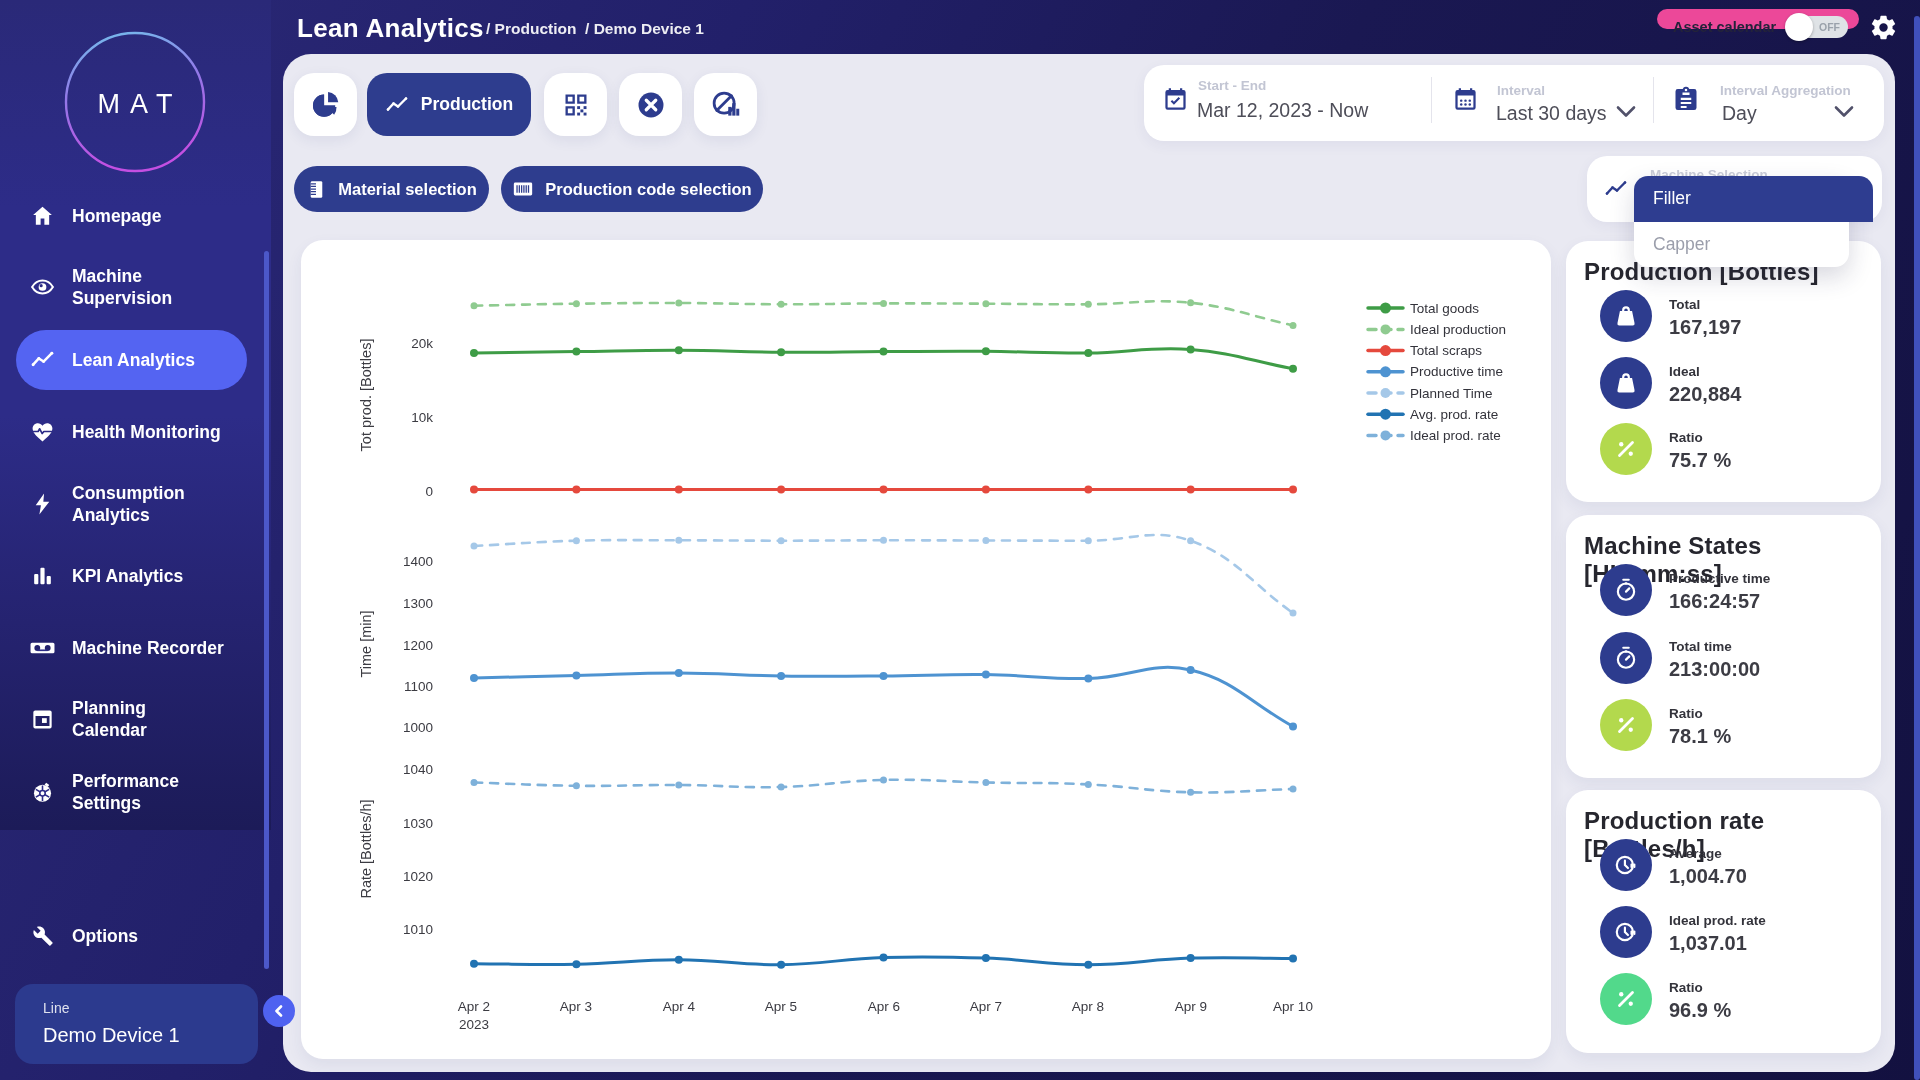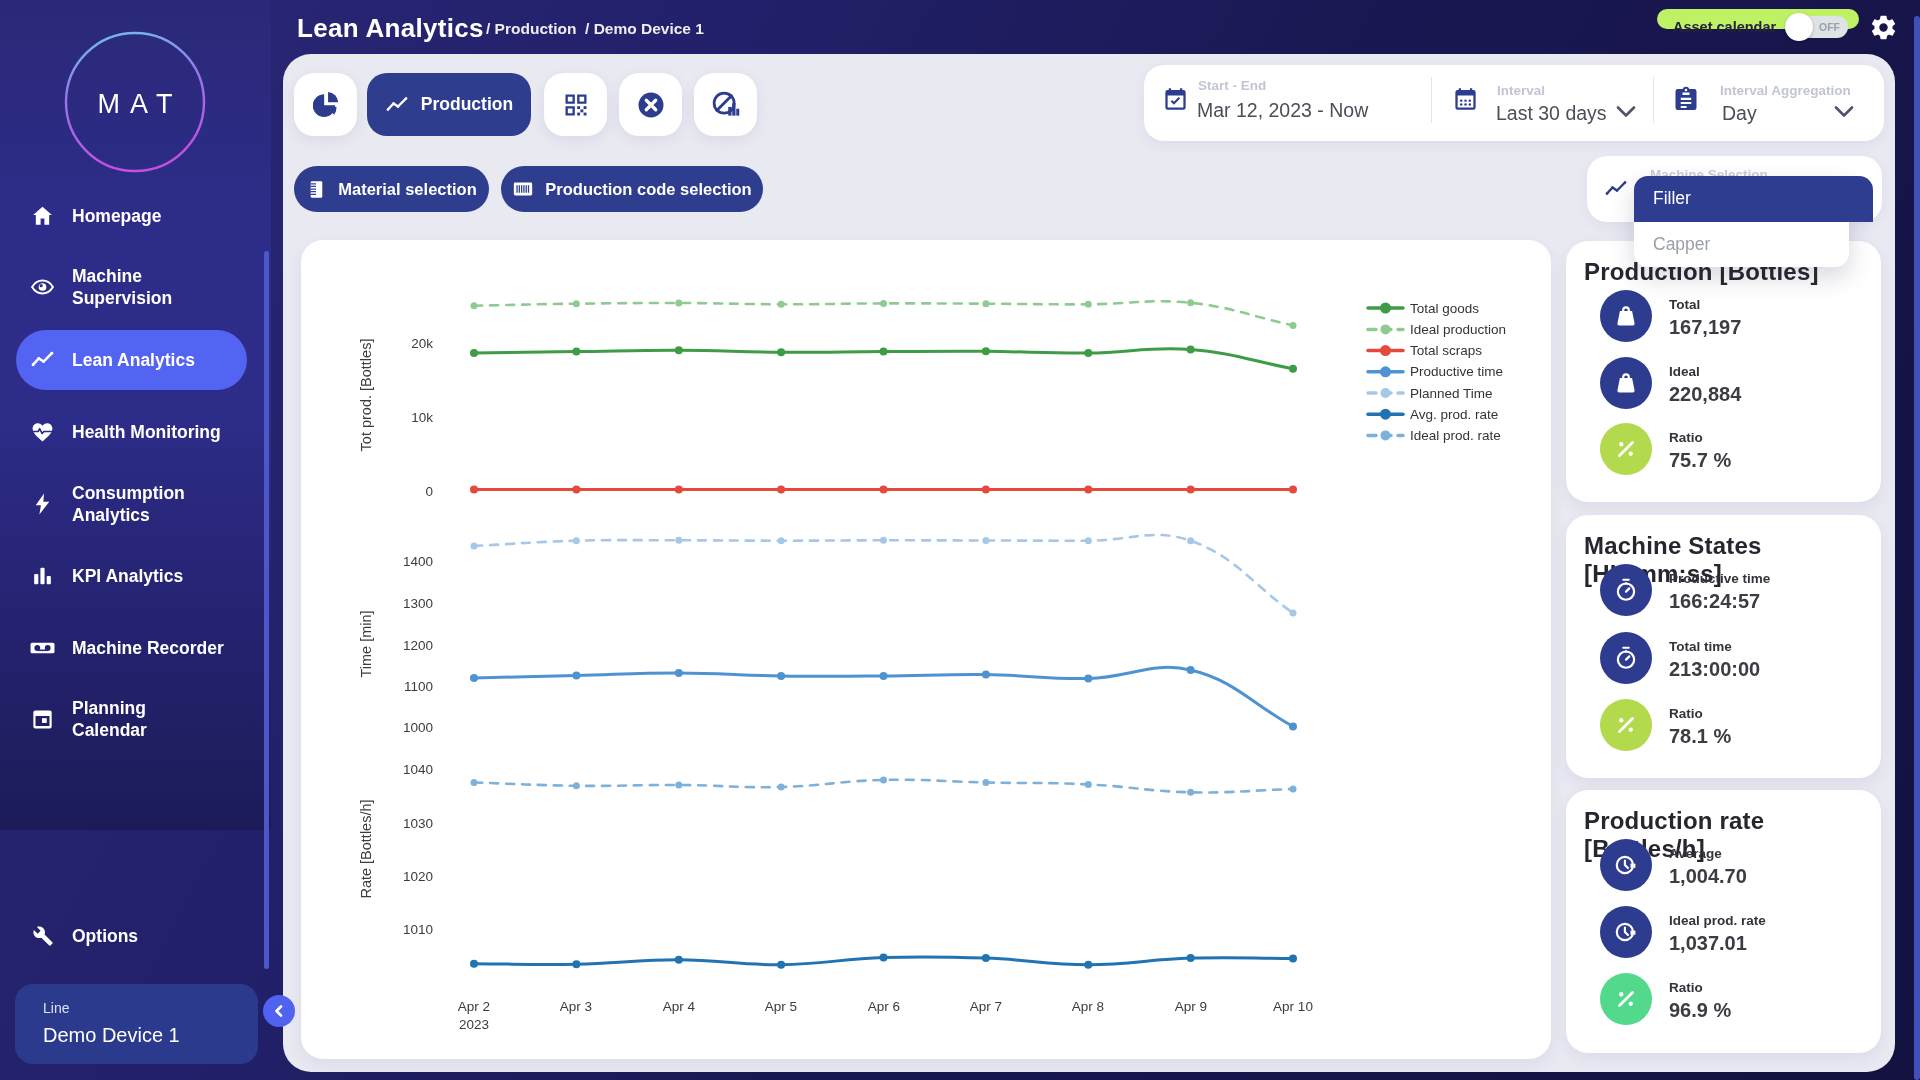--- a/index.html
+++ b/index.html
@@ -21,21 +21,21 @@
 #active-pill { position:absolute; left:16px; top:330px; width:231px; height:60px; background:#5464f2; border-radius:30px; }
 #side-scroll { position:absolute; left:264px; top:251px; width:5px; height:718px; background:#4c58c9; border-radius:3px; }
 #linebox { position:absolute; left:15px; top:984px; width:243px; height:80px; background:#2c3a8e; border-radius:18px; color:#fff; }
 #collapse { position:absolute; left:263px; top:995px; width:32px; height:32px; border-radius:50%; background:#4f62f0; z-index:30;
   display:flex; align-items:center; justify-content:center; }
 
 #content { position:absolute; left:283px; top:54px; width:1612px; height:1018px; background:#e9e9f2; border-radius:28px; }
 
 #title { position:absolute; left:297px; top:13px; color:#fff; font-size:26px; font-weight:bold; letter-spacing:0.3px; }
 #crumbs { position:absolute; left:486px; top:20px; color:rgba(255,255,255,0.92); font-size:15.5px; font-weight:600; }
-#assetpill { position:absolute; left:1657px; top:9px; width:202px; height:20px; background:#bef264; border-radius:18px; }
+#assetpill { position:absolute; left:1657px; top:9px; width:202px; height:20px; background:#ec4899; border-radius:18px; }
 
 .wbtn { position:absolute; background:#fff; border-radius:20px; box-shadow:0 4px 14px rgba(44,50,120,0.08); display:flex; align-items:center; justify-content:center; }
 .bbtn { position:absolute; background:#2e3d8e; border-radius:20px; display:flex; align-items:center; justify-content:center; color:#fff; font-weight:bold; }
 .card { position:absolute; background:#fff; border-radius:22px; box-shadow:0 6px 16px rgba(44,50,120,0.07); }
 .ctitle { position:absolute; left:18px; top:17px; font-size:24px; font-weight:bold; color:#26262e; letter-spacing:0.2px; }
 .srow { position:absolute; left:18px; width:280px; height:52px; }
 .srow .cir { position:absolute; left:16px; top:0; width:52px; height:52px; border-radius:50%; display:flex; align-items:center; justify-content:center; }
 .srow .lb { position:absolute; left:85px; top:7px; font-size:13.5px; font-weight:bold; color:#33333b; }
 .srow .vl { position:absolute; left:85px; top:26px; font-size:20px; font-weight:bold; color:#3c3c44; }
 .blue { background:#2d3c8e; } .lime { background:#b3d94d; } .mint { background:#52d98b; }
@@ -107,20 +107,36 @@
         <rect x="7" y="13.4" width="10" height="1.6" fill="#2d2c87"></rect>
       </svg>
     <div class="tx">Machine Recorder</div>
   </div>
   <div class="mitem" style="top:697px;height:44px;">
     <svg class="ic" viewBox="0 0 24 24" fill="#fff">
         <path d="M5 3.8 h14 A1.8 1.8 0 0 1 20.8 5.6 v13.6 a1.8 1.8 0 0 1-1.8 1.8 H5 a1.8 1.8 0 0 1-1.8-1.8 V5.6 A1.8 1.8 0 0 1 5 3.8 Z M5.3 9.2 v9.5 h13.4 V9.2 Z" fill-rule="evenodd"></path>
         <rect x="11.5" y="11.2" width="4.6" height="4.6"></rect>
       </svg>
     <div class="tx">Planning<br>Calendar</div>
+  </div>
+  <div class="mitem" style="top:770px;height:44px;">
+    <svg class="ic" viewBox="0 0 24 24">
+        <circle cx="12" cy="13.2" r="8.2" fill="#fff"></circle>
+        <path d="M15.5 3 l3 2.2 -1.5 2 -3-2.2 Z" fill="#fff"></path>
+        <g stroke="#2d2c87" stroke-width="1.5">
+          <path d="M12 13.2 L12 5.8"></path>
+          <path d="M12 13.2 L18.4 9.5"></path>
+          <path d="M12 13.2 L18.4 16.9"></path>
+          <path d="M12 13.2 L12 20.6"></path>
+          <path d="M12 13.2 L5.6 16.9"></path>
+          <path d="M12 13.2 L5.6 9.5"></path>
+        </g>
+        <circle cx="12" cy="13.2" r="2.6" fill="#fff" stroke="#2d2c87" stroke-width="1.5"></circle>
+      </svg>
+    <div class="tx">Performance<br>Settings</div>
   </div>
   <div class="mitem" style="top:924px;height:24px;">
     <svg class="ic" viewBox="0 0 24 24" fill="#fff">
         <path d="M21.6 18.2 l-7.6-7.6 c0.8-2 0.4-4.4-1.2-6 C11.1 2.9 8.6 2.5 6.6 3.4 l3.6 3.6 L7.4 9.8 L3.7 6.2 c-0.9 2-0.5 4.5 1.2 6.2 c1.6 1.6 4 2 6 1.2 l7.6 7.6 c0.3 0.3 0.8 0.3 1.1 0 l1.9-1.9 c0.4-0.3 0.4-0.8 0.1-1.1 Z"></path>
       </svg>
     <div class="tx">Options</div>
   </div>
   <div id="side-scroll"></div>
   <div id="linebox">
     <div class="abs" style="left:28px;top:16px;font-size:14px;color:rgba(255,255,255,0.85);">Line</div>

